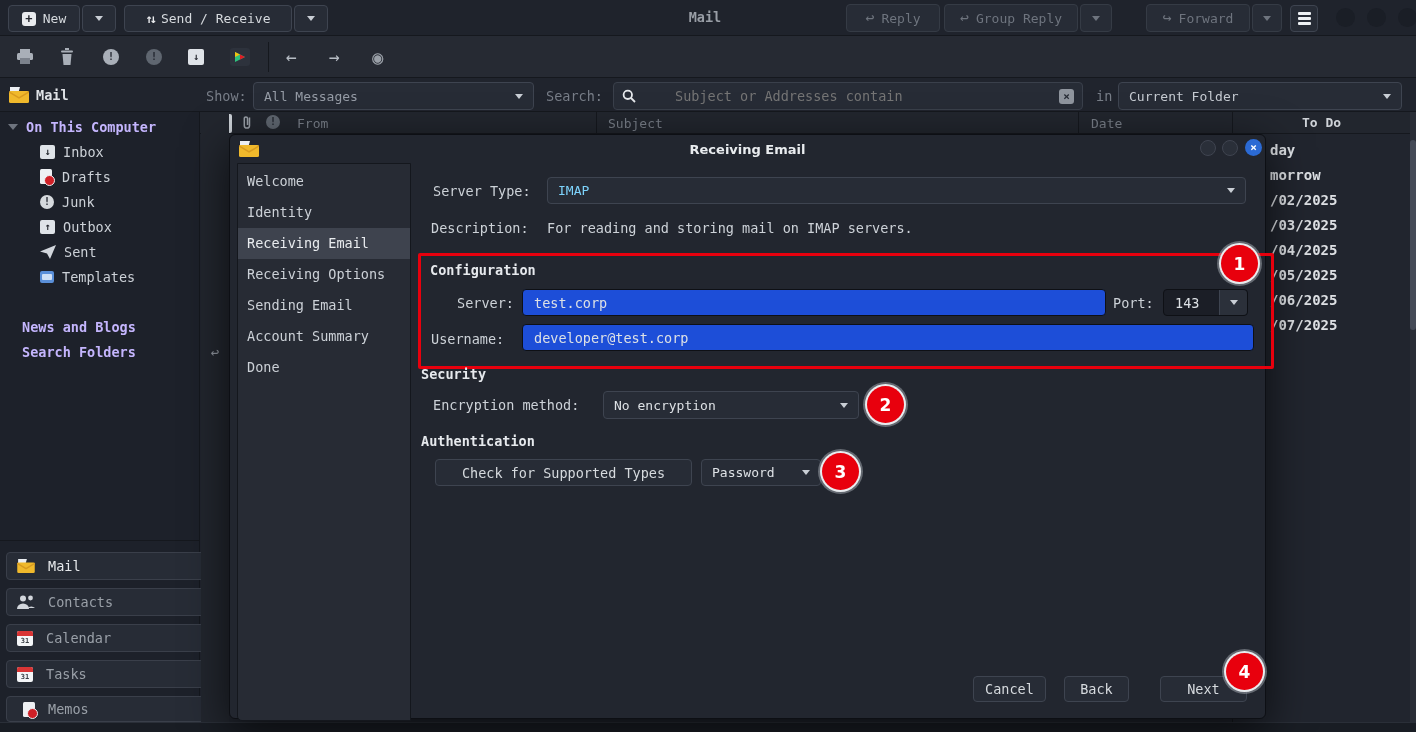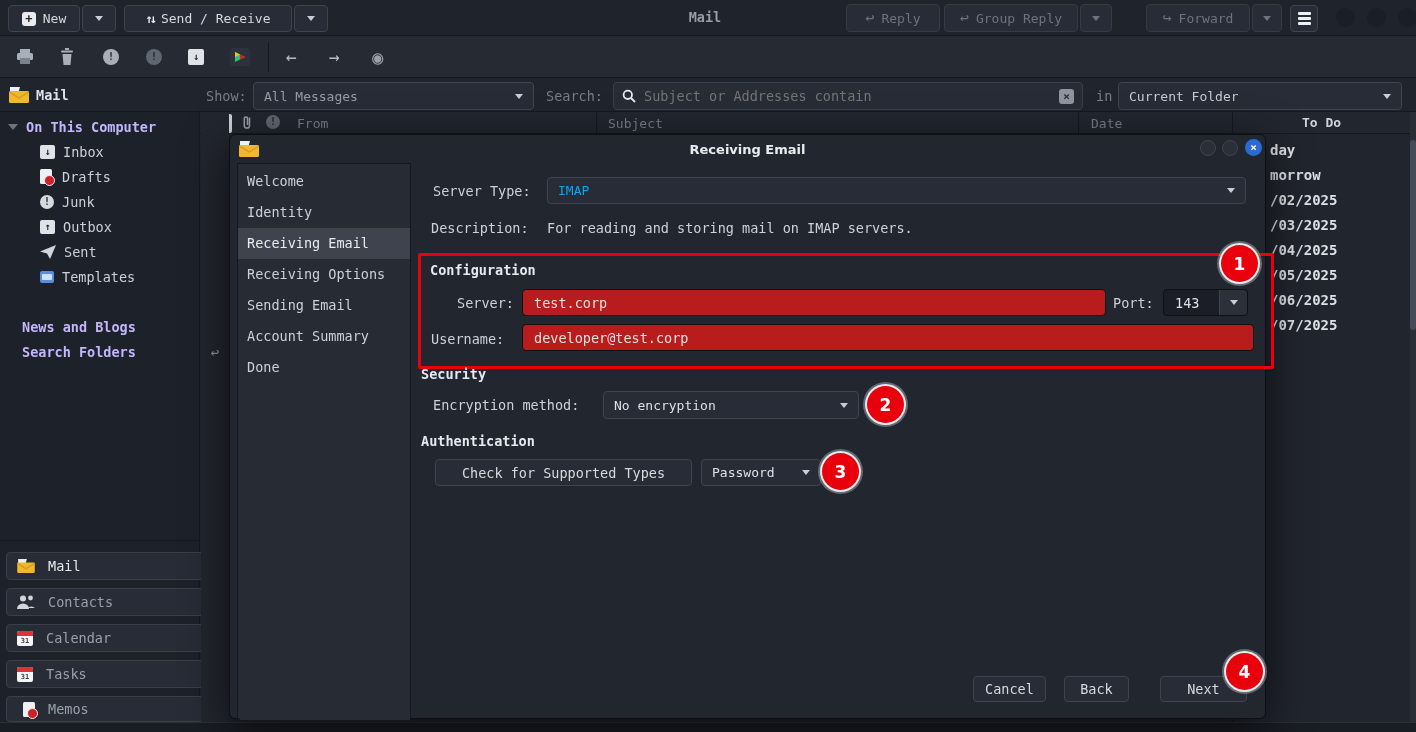--- a/index.html
+++ b/index.html
@@ -17,21 +17,21 @@
   .scrollstrip{left:1410px;top:112px;width:6px;height:610px;background:#2a2e37;}
   .scrollthumb{left:1410px;top:140px;width:6px;height:190px;background:#454b57;border-radius:3px;}
   
   .btn{background:#272c36;border:1px solid #3e4450;border-radius:4px;display:flex;align-items:center;
     justify-content:center;gap:7px;color:#d6dade;cursor:default;}
   .btn.dim{color:#6e747e;border-color:#353b45;}
   .caret{width:0;height:0;border-left:4px solid transparent;border-right:4px solid transparent;border-top:5px solid #c9ced5;}
   .caret.dim{border-top-color:#6e747e;}
   .ddown{background:#272c36;border:1px solid #3e4450;border-radius:4px;display:flex;align-items:center;
     justify-content:space-between;padding:0 10px;color:#c6cbd2;}
-  .input{background:#b91c1c;border:1px solid #0e1015;border-radius:4px;color:#dde1e5;
+  .input{background:#1d4ed8;border:1px solid #0e1015;border-radius:4px;color:#dde1e5;
     font-family:inherit;font-size:13.5px;padding:0 11px;}
   .lbl{color:#cdd2d8;font-size:13.5px;line-height:16px;}
   .hd{font-weight:bold;color:#e6e9ed;font-size:13.5px;}
   .dimtxt{color:#787e88;}
   .ic{display:inline-flex;align-items:center;justify-content:center;}
   .tray{width:15px;height:14px;background:#dfe3e8;border-radius:2px;color:#23262d;
     font-size:10px;font-weight:bold;display:inline-flex;align-items:center;justify-content:center;line-height:1;}
   .alert-c{width:14px;height:14px;border-radius:50%;background:#a9afb8;color:#20242d;font-weight:bold;
     font-size:10px;display:inline-flex;align-items:center;justify-content:center;line-height:1;}
   .alert-c.dim2{background:#5f6670;}
@@ -177,21 +177,21 @@
     <span class="caret"></span>
   </div>
 
   <div class="x dimtxt" style="left:546px;top:88px;font-size:13.5px;">Search:</div>
   <div class="x" style="left:613px;top:82px;width:470px;height:28px;background:#272c36;border:1px solid #3a404b;border-radius:4px;
        display:flex;align-items:center;padding:0 8px;gap:8px;">
     <svg width="14" height="14" viewBox="0 0 14 14">
       <circle cx="5.8" cy="5.8" r="4.2" fill="none" stroke="#e6e9ec" stroke-width="1.8"></circle>
       <line x1="9" y1="9" x2="13" y2="13" stroke="#e6e9ec" stroke-width="1.8"></line>
     </svg>
-    <input class="x" style="position: static; flex: 1 1 0%; background: transparent; border: none; outline: none; color: rgb(184, 189, 196); font-family: inherit; font-size: 13.5px; padding: 0px;" placeholder="Subject or Addresses contain">
+    <input class="x" style="position: static; flex: 1 1 0%; background: transparent; border: none; outline: none; color: rgb(184, 189, 196); font-family: inherit; font-size: 13.5px; padding: 0px; margin-left: 31px;" placeholder="Subject or Addresses contain">
     <span class="ic" style="width:15px;height:15px;border-radius:3px;background:#8f959e;color:#272c36;font-weight:bold;
           font-size:11px;line-height:1;">×</span>
   </div>
   <div class="x dimtxt" style="left:1096px;top:88px;font-size:13.5px;">in</div>
   <div class="x ddown" style="left:1118px;top:82px;width:284px;height:28px;">
     <span>Current Folder</span>
     <span class="caret"></span>
   </div>
 
   <div class="x listheader"></div>
@@ -338,21 +338,21 @@
       <div class="nav-item" style="margin-top:2px;">Welcome</div>
       <div class="nav-item">Identity</div>
       <div class="nav-item sel">Receiving Email</div>
       <div class="nav-item">Receiving Options</div>
       <div class="nav-item">Sending Email</div>
       <div class="nav-item">Account Summary</div>
       <div class="nav-item">Done</div>
     </div>
 
     <div class="x lbl" style="left:203px;top:48px;">Server Type:</div>
-    <div class="x ddown" style="left:317px;top:42px;width:699px;height:27px;color:#0ea5e9;">
+    <div class="x ddown" style="left:317px;top:42px;width:699px;height:27px;color:#7dd3fc;">
       <span>IMAP</span>
       <span class="caret"></span>
     </div>
 
     <div class="x lbl" style="left:201px;top:85px;">Description:</div>
     <div class="x lbl" style="left:317px;top:85px;">For reading and storing mail on IMAP servers.</div>
 
     <div class="redbox" style="left:188px;top:118px;width:850px;height:110px;"></div>
 
     <div class="x hd" style="left:200px;top:127px;">Configuration</div>

